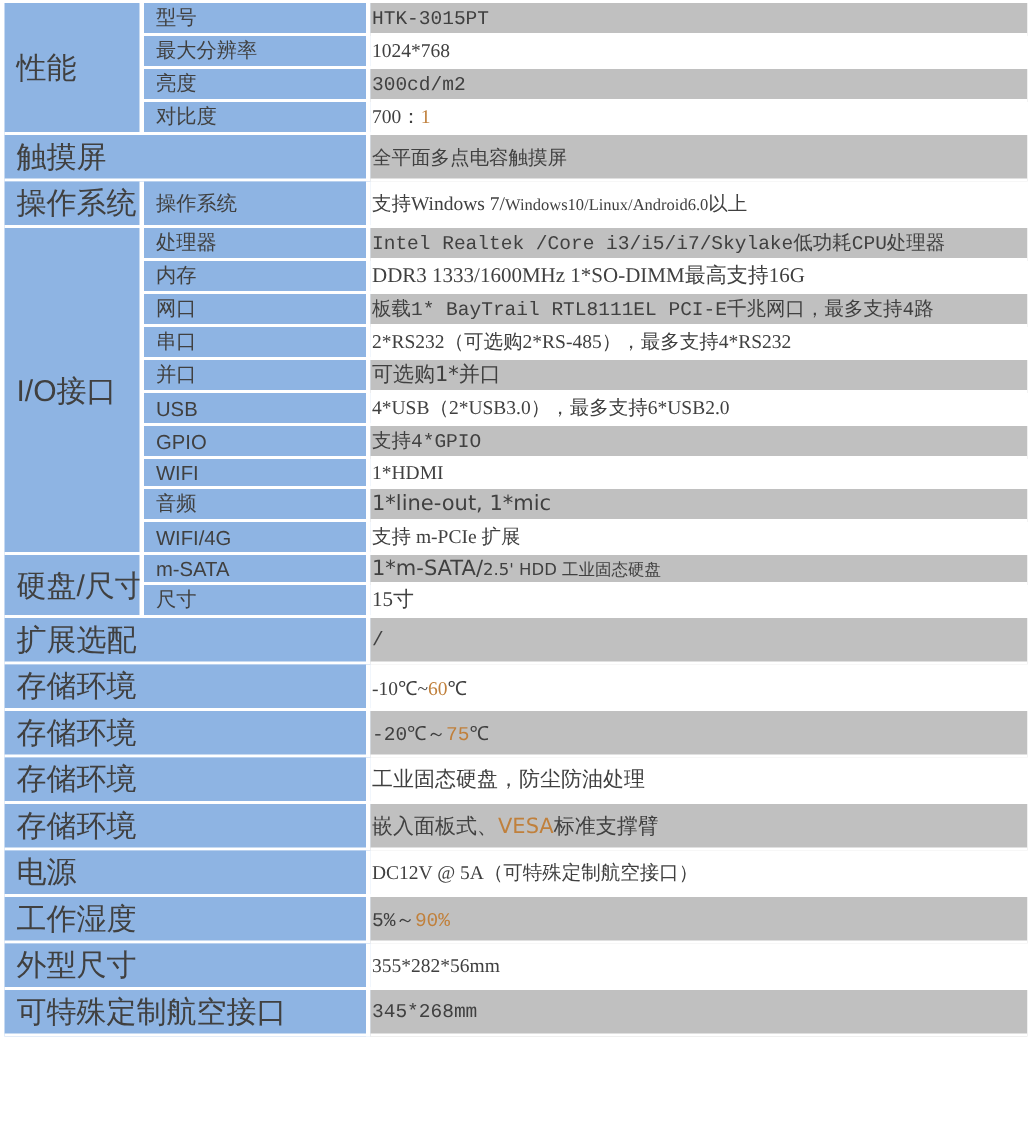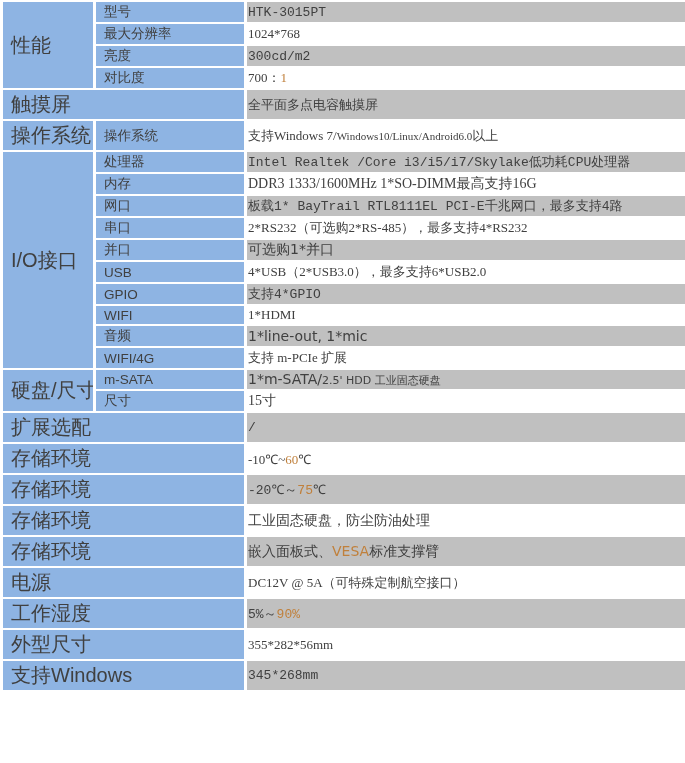--- a/index.html
+++ b/index.html
@@ -167,18 +167,18 @@
         </tr>
         <tr>
           <td class="cat" colspan="2">工作湿度</td>
           <td class="val gray mono"><span>5%～</span><span class="hl">90%</span></td>
         </tr>
         <tr>
           <td class="cat" colspan="2">外型尺寸</td>
           <td class="val white mono"><span>355*282*56mm</span></td>
         </tr>
         <tr>
-          <td class="cat" colspan="2">支持Windows</td>
+          <td class="cat" colspan="2">可特殊定制航空接口</td>
           <td class="val gray mono"><span>345*268mm</span></td>
         </tr>
       </tbody>
   </table>
 </div>
 
 </body></html>

